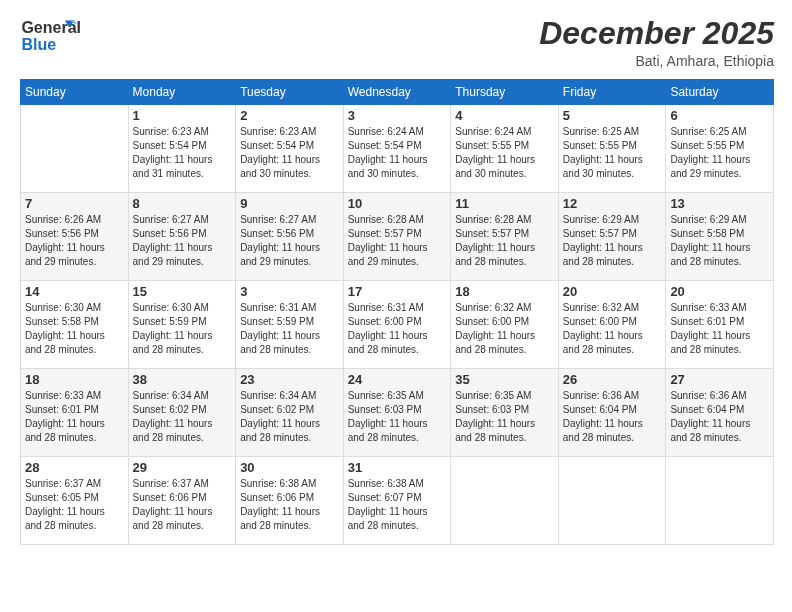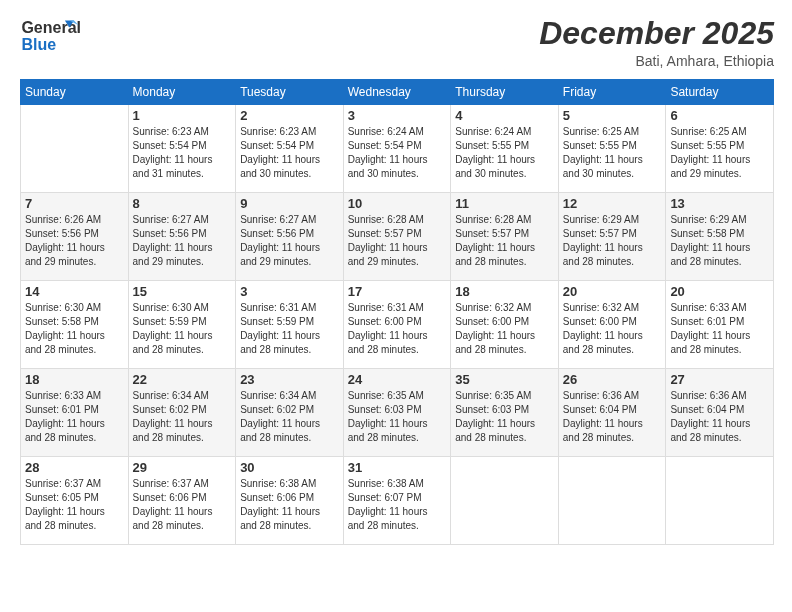--- a/index.html
+++ b/index.html
@@ -206,21 +206,21 @@
             <span class="day-number">20</span>
             <div class="day-info">Sunrise: 6:33 AM<br>Sunset: 6:01 PM<br>Daylight: 11 hours<br>and 28 minutes.</div>
           </td>
         </tr>
         <tr>
           <td>
             <span class="day-number">18</span>
             <div class="day-info">Sunrise: 6:33 AM<br>Sunset: 6:01 PM<br>Daylight: 11 hours<br>and 28 minutes.</div>
           </td>
           <td>
-            <span class="day-number">22</span>
+            <span class="day-number">38</span>
             <div class="day-info">Sunrise: 6:34 AM<br>Sunset: 6:02 PM<br>Daylight: 11 hours<br>and 28 minutes.</div>
           </td>
           <td>
             <span class="day-number">23</span>
             <div class="day-info">Sunrise: 6:34 AM<br>Sunset: 6:02 PM<br>Daylight: 11 hours<br>and 28 minutes.</div>
           </td>
           <td>
             <span class="day-number">24</span>
             <div class="day-info">Sunrise: 6:35 AM<br>Sunset: 6:03 PM<br>Daylight: 11 hours<br>and 28 minutes.</div>
           </td>

